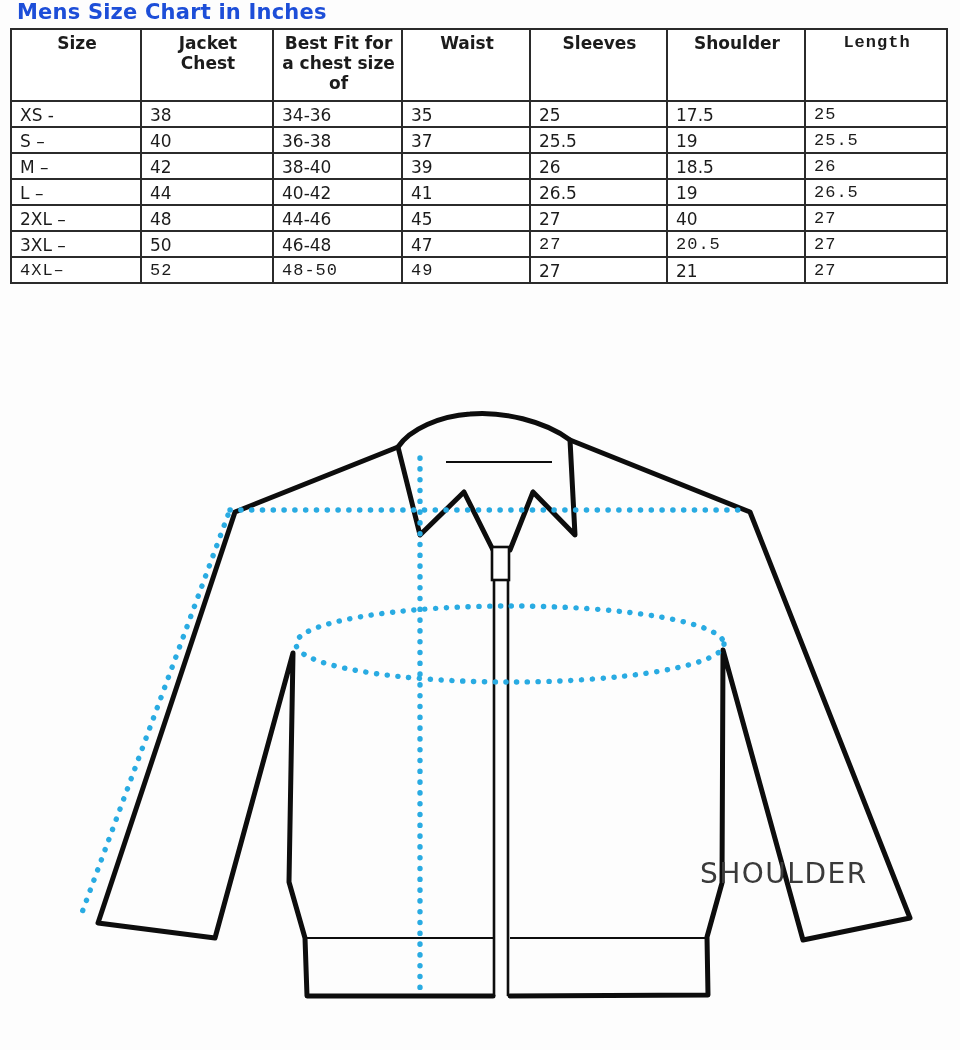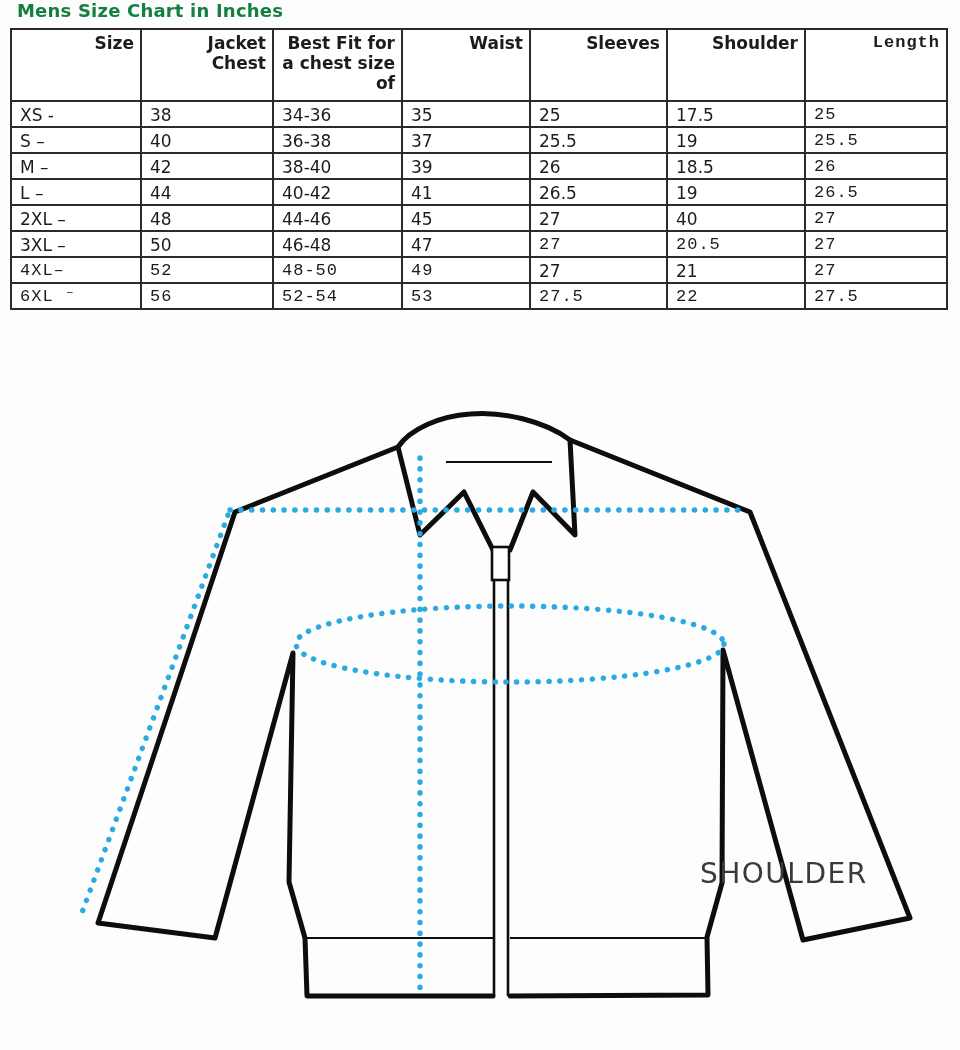--- a/index.html
+++ b/index.html
@@ -5,29 +5,29 @@
   :root{
     --accent:#29abe2;
     --outline:#0d0d0d;
     --label:#3a3a3a;
   }
   *{box-sizing:border-box;margin:0;padding:0}
   html,body{width:960px;height:1050px;background:#fefefe;overflow:hidden;
     font-family:"DejaVu Sans","Liberation Sans",sans-serif;}
   .page{position:relative;width:960px;height:1050px;background:#fdfdfd}
 
-  .title{position:absolute;left:17px;top:0px;font-size:18px;font-weight:bold;
-    color:#15803d;letter-spacing:0.2px}
+  .title{position:absolute;left:17px;top:0px;font-size:21px;font-weight:bold;
+    color:#1d4ed8;letter-spacing:0.2px}
 
   table.size-chart{position:absolute;left:10px;top:28px;width:936px;
     border-collapse:collapse;table-layout:fixed;background:#fff}
   table.size-chart th,table.size-chart td{
     border:2px solid #2b2b2b;color:#1c1c1c;vertical-align:top;
     padding:3px 6px 0 8px;font-size:17px;line-height:1.18;overflow:hidden;white-space:nowrap}
-  table.size-chart th{font-weight:bold;height:72px;white-space:normal;text-align:right}
+  table.size-chart th{font-weight:bold;height:72px;white-space:normal;text-align:center}
   table.size-chart td{height:26px}
   .mono{font-family:Liberation Mono, monospace;letter-spacing:1px}
 
   .diagram{position:absolute;left:0;top:395px;width:960px;height:655px}
   .diagram svg{position:absolute;left:0;top:0}
   .outline{stroke:var(--outline);stroke-width:5;fill:none;
     stroke-linejoin:round;stroke-linecap:round}
   .thin{stroke:var(--outline);stroke-width:2.2;fill:none}
   .zip{stroke:var(--outline);stroke-width:2.6;fill:#fff}
   .dots{stroke:var(--accent);stroke-width:5.4;fill:none;
@@ -122,29 +122,20 @@
         </tr>
         <tr>
           <td class="mono">4XL–</td>
           <td class="mono">52</td>
           <td class="mono">48-50</td>
           <td class="mono">49</td>
           <td>27</td>
           <td>21</td>
           <td class="mono">27</td>
         </tr>
-        <tr>
-          <td class="mono">6XL ⁻</td>
-          <td class="mono">56</td>
-          <td class="mono">52-54</td>
-          <td class="mono">53</td>
-          <td class="mono">27.5</td>
-          <td class="mono">22</td>
-          <td class="mono">27.5</td>
-        </tr>
       </tbody>
   </table>
 
   <div class="diagram">
     <svg width="960" height="655" viewBox="0 0 960 655">
 
       <path class="outline" d="M398,52 L235,117 L98,528 L215,543 L293,258 L289,487 L305,543 L307,601 L493,601"></path>
       <path class="outline" d="M570,45 L750,117 L910,523 L803,545 L723,255 L722,488 L707,542 L708,600 L510,601"></path>
 
       <path class="thin" d="M305,543 L493,543 M510,543 L707,543"></path>

